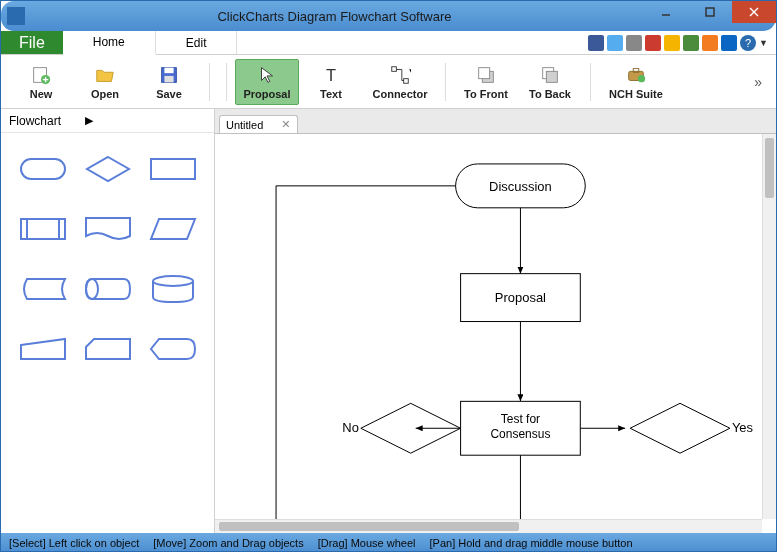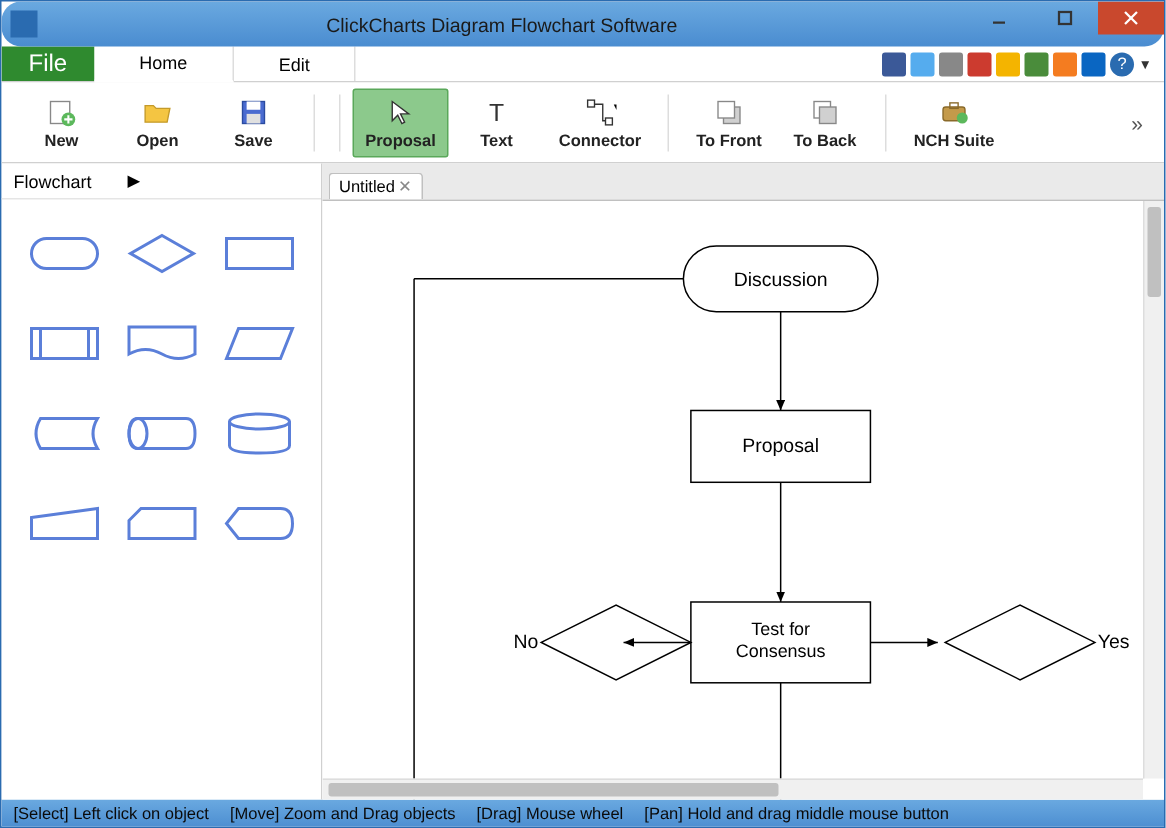--- a/index.html
+++ b/index.html
@@ -33,21 +33,21 @@
 .workspace { display: flex; height: calc(552px - 30px - 24px - 54px - 20px); }
 .shapepanel { width: 214px; background: #fff; border-right: 1px solid #d0d0d0; }
 .shapepanel .header { height: 24px; display: flex; align-items: center; padding: 0 8px; font-size: 12px; border-bottom: 1px solid #e5e5e5; gap: 24px; }
 .shapepanel .header .arrow { font-size: 11px; }
 .shapegrid { display: grid; grid-template-columns: repeat(3, 1fr); gap: 20px 10px; padding: 16px 14px; }
 .shapecell { height: 40px; display: flex; align-items: center; justify-content: center; }
 .shapecell svg { stroke: #5b7fd9; stroke-width: 2; fill: none; }
 
 .canvasarea { flex: 1; display: flex; flex-direction: column; background: #f4f4f4; }
 .tabstrip { height: 24px; background: #eaeaea; display: flex; align-items: flex-end; padding-left: 4px; }
-.doctab { background: #fff; border: 1px solid #c0c0c0; border-bottom: none; padding: 2px 6px; font-size: 11px; display: flex; align-items: center; gap: 2px; border-radius: 3px 3px 0 0; }
+.doctab { background: #fff; border: 1px solid #c0c0c0; border-bottom: none; padding: 2px 6px; font-size: 11px; display: flex; align-items: center; gap: 18px; border-radius: 3px 3px 0 0; }
 .doctab .x { color: #888; font-size: 11px; }
 .canvas { flex: 1; background: #fff; position: relative; overflow: hidden; border-top: 1px solid #c0c0c0; }
 .canvas svg { width: 100%; height: 100%; }
 .vscroll { position: absolute; right: 0; top: 0; bottom: 14px; width: 14px; background: #f0f0f0; border-left: 1px solid #ddd; }
 .vscroll .thumb { position: absolute; left: 2px; right: 2px; top: 4px; height: 60px; background: #c0c0c0; border-radius: 2px; }
 .hscroll { position: absolute; left: 0; right: 14px; bottom: 0; height: 14px; background: #f0f0f0; border-top: 1px solid #ddd; }
 .hscroll .thumb { position: absolute; top: 2px; bottom: 2px; left: 4px; width: 300px; background: #c0c0c0; border-radius: 2px; }
 
 .statusbar { height: 20px; background: linear-gradient(#6aa9e0, #4a8cd0); display: flex; align-items: center; padding: 0 8px; gap: 14px; font-size: 11px; color: #0a0a0a; }
 </style>

